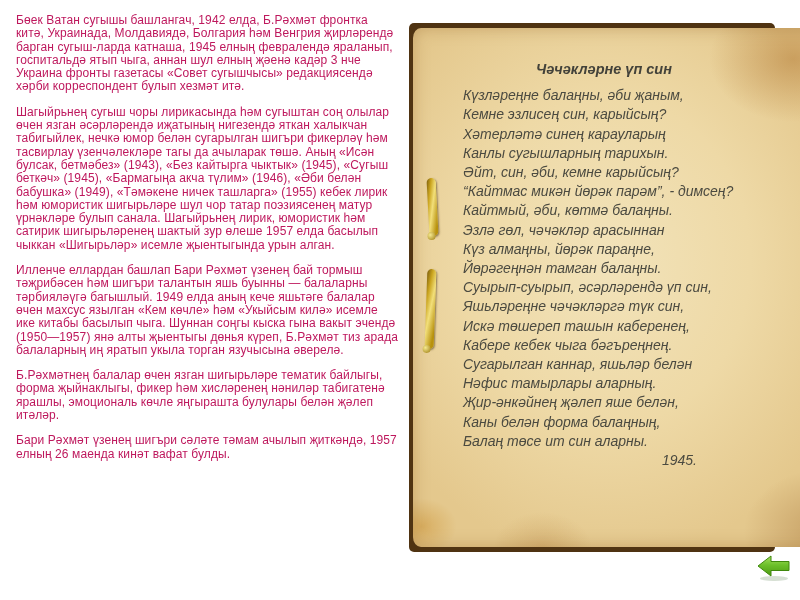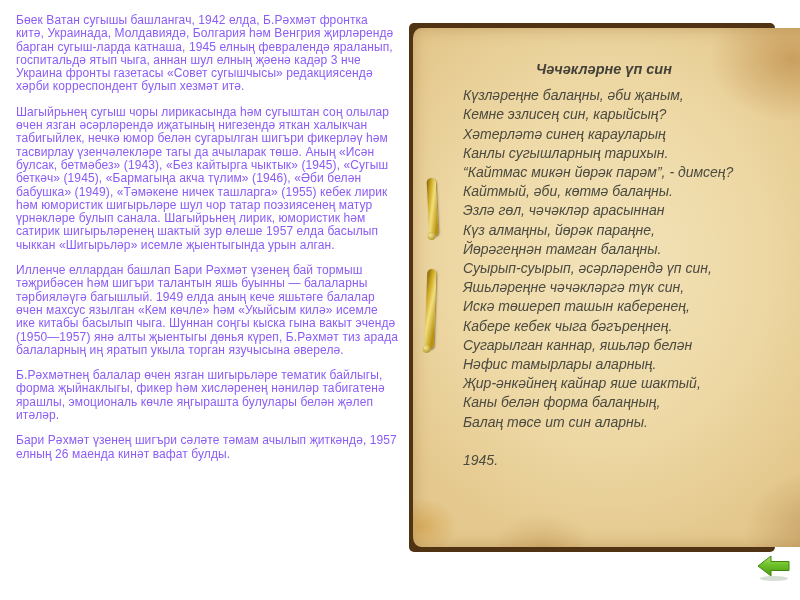--- a/index.html
+++ b/index.html
@@ -4,21 +4,21 @@
 <style>
   html,body{margin:0;padding:0;}
   body{
     width:800px;height:600px;position:relative;overflow:hidden;
     background:#ffffff;
     font-family:"Liberation Sans", sans-serif;
   }
   
   .bio{
     position:absolute;left:16px;top:14px;width:382px;
-    color:#8b5cf6;font-size:12px;line-height:13.3px;
+    color:#be185d;font-size:12px;line-height:13.3px;
     letter-spacing:0.1px;
   }
   .bio p{margin:0 0 12px 0;}
   
   .stack{
     position:absolute;left:409px;top:23px;width:366px;height:529px;
     background:#4f3312;border-radius:5px;
   }
   .parchment{
     position:absolute;left:413px;top:28px;width:432px;height:519px;
@@ -46,21 +46,21 @@
   
   .poem{
     position:absolute;left:50px;top:32px;width:282px;
     color:#4b4a40;font-size:14px;line-height:19.2px;font-style:italic;
   }
   .poem-title{
     font-weight:bold;text-align:center;font-size:14.5px;margin-bottom:7px;
     color:#43423a;
   }
   .poem-line{white-space:nowrap;}
-  .poem-date{text-align:left;padding-right:48px;margin-top:19px;}
+  .poem-date{text-align:right;padding-right:48px;}
   
   .back-btn{
     position:absolute;left:755px;top:554px;width:38px;height:30px;
     cursor:pointer;background:none;border:none;padding:0;
   }
   .back-btn .shadow{
     position:absolute;left:5px;top:22px;width:28px;height:5px;border-radius:50%;
     background:rgba(120,150,110,0.30);
   }
 </style>
@@ -80,32 +80,33 @@
 <div class="parchment">
   <div class="tie tie-1"></div>
   <div class="tie tie-2"></div>
 
   <div class="poem">
     <div class="poem-title">Чәчәкләрне үп син</div>
     <div class="poem-line">Күзләреңне балаңны, әби җаным,</div>
     <div class="poem-line">Кемне эзлисең син, карыйсың?</div>
     <div class="poem-line">Хәтерләтә синең карауларың</div>
     <div class="poem-line">Канлы сугышларның тарихын.</div>
+    <div class="poem-line">Әйт, син, әби, кемне карыйсың?</div>
     <div class="poem-line">“Кайтмас микән йөрәк парәм”, - димсең?</div>
     <div class="poem-line">Кайтмый, әби, көтмә балаңны.</div>
     <div class="poem-line">Эзлә гөл, чәчәкләр арасыннан</div>
     <div class="poem-line">Күз алмаңны, йөрәк параңне,</div>
     <div class="poem-line">Йөрәгеңнән тамган балаңны.</div>
     <div class="poem-line">Суырып-суырып, әсәрләрендә үп син,</div>
     <div class="poem-line">Яшьләреңне чәчәкләргә түк син,</div>
     <div class="poem-line">Искә төшереп ташын каберенең,</div>
     <div class="poem-line">Кабере кебек чыга бәгъреңнең.</div>
     <div class="poem-line">Сугарылган каннар, яшьләр белән</div>
     <div class="poem-line">Нәфис тамырлары аларның.</div>
-    <div class="poem-line">Җир-әнкәйнең кайнар яше шактый,</div>
+    <div class="poem-line">Җир-әнкәйнең җәлеп яше белән,</div>
     <div class="poem-line">Каны белән форма балаңның,</div>
     <div class="poem-line">Балаң төсе ит син аларны.</div>
     <div class="poem-date">1945.</div>
   </div>
 </div>
 
 <button class="back-btn" type="button">
   <span class="shadow"></span>
   <svg width="38" height="26" viewBox="0 0 38 26" style="position:absolute;left:0;top:0;">
     <defs>

